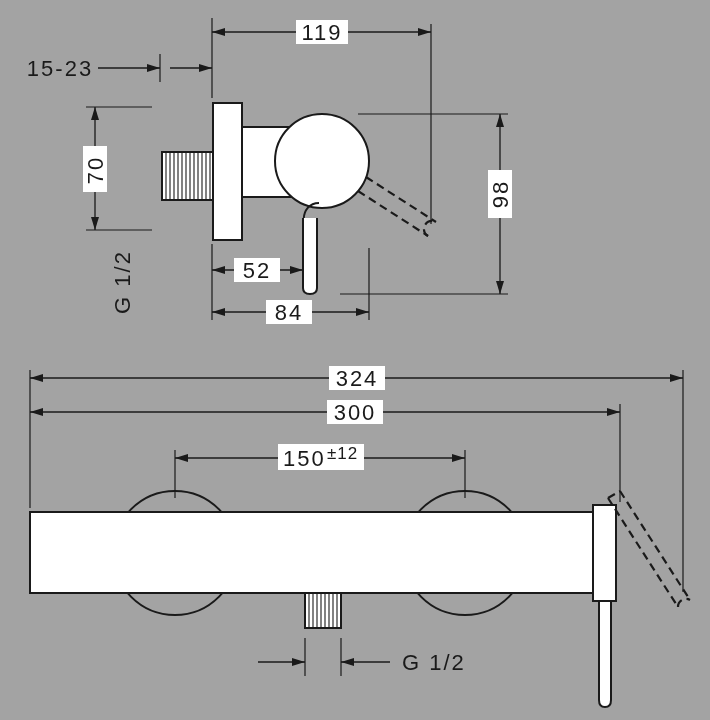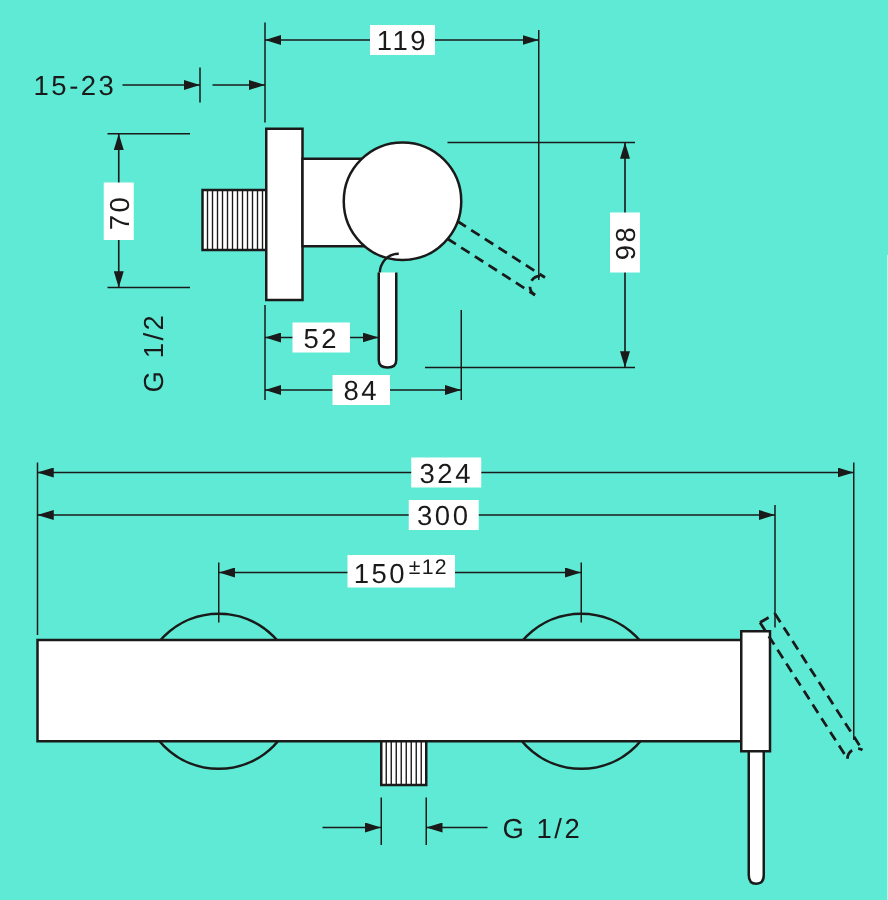--- a/index.html
+++ b/index.html
@@ -1,16 +1,16 @@
 <!DOCTYPE html>
 <html><head>
 <meta charset="utf-8">
 <style>
   html,body { margin:0; padding:0; background:#ffffff; }
-  .stage { position:relative; width:710px; height:720px; background:#5eead4; overflow:hidden; }
+  .stage { position:relative; width:710px; height:720px; background:#a3a3a3; overflow:hidden; }
   svg { display:block; }
   .ol   { fill:#ffffff; stroke:#1a1a1a; stroke-width:2; }
   .oln  { fill:none;    stroke:#1a1a1a; stroke-width:2; }
   .dim  { fill:none;    stroke:#1a1a1a; stroke-width:1.3; }
   .ext  { fill:none;    stroke:#1a1a1a; stroke-width:1.2; }
   .hat  { fill:none;    stroke:#1a1a1a; stroke-width:1.1; }
   .dash { fill:none;    stroke:#1a1a1a; stroke-width:2.2; stroke-dasharray:8 5; }
   .lbl  { font-family:"Liberation Sans", sans-serif; font-size:22px; letter-spacing:2px; fill:#1a1a1a; }
   .lblS { font-family:"Liberation Sans", sans-serif; font-size:17px; letter-spacing:1px; fill:#1a1a1a; }
   .wbg  { fill:#ffffff; stroke:none; }

